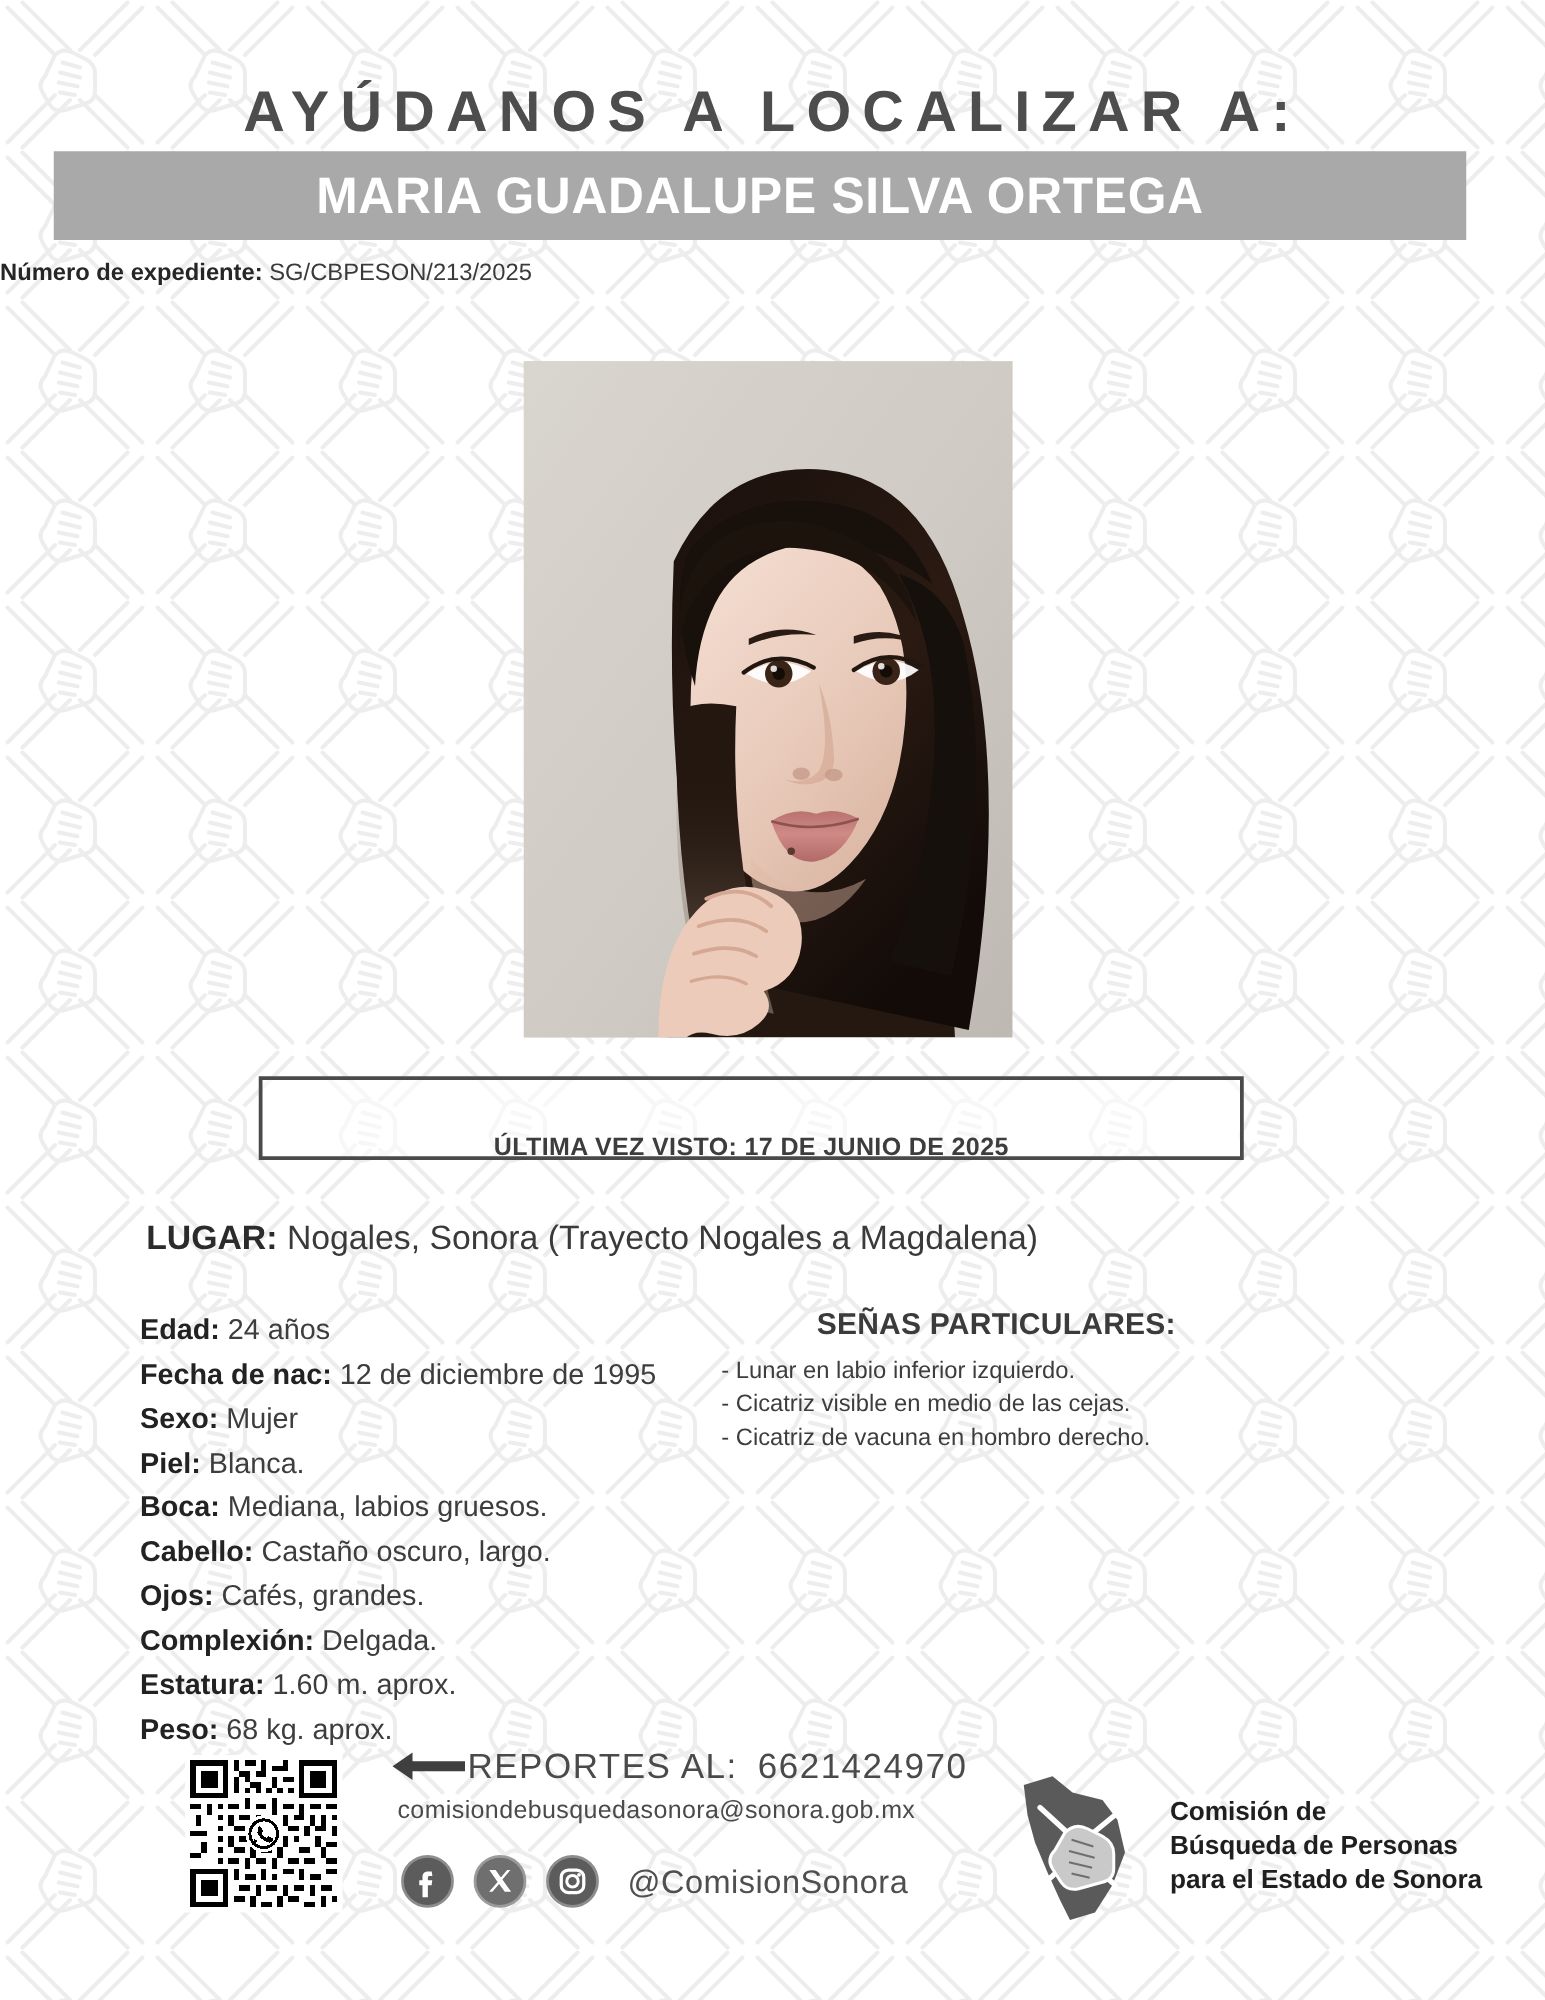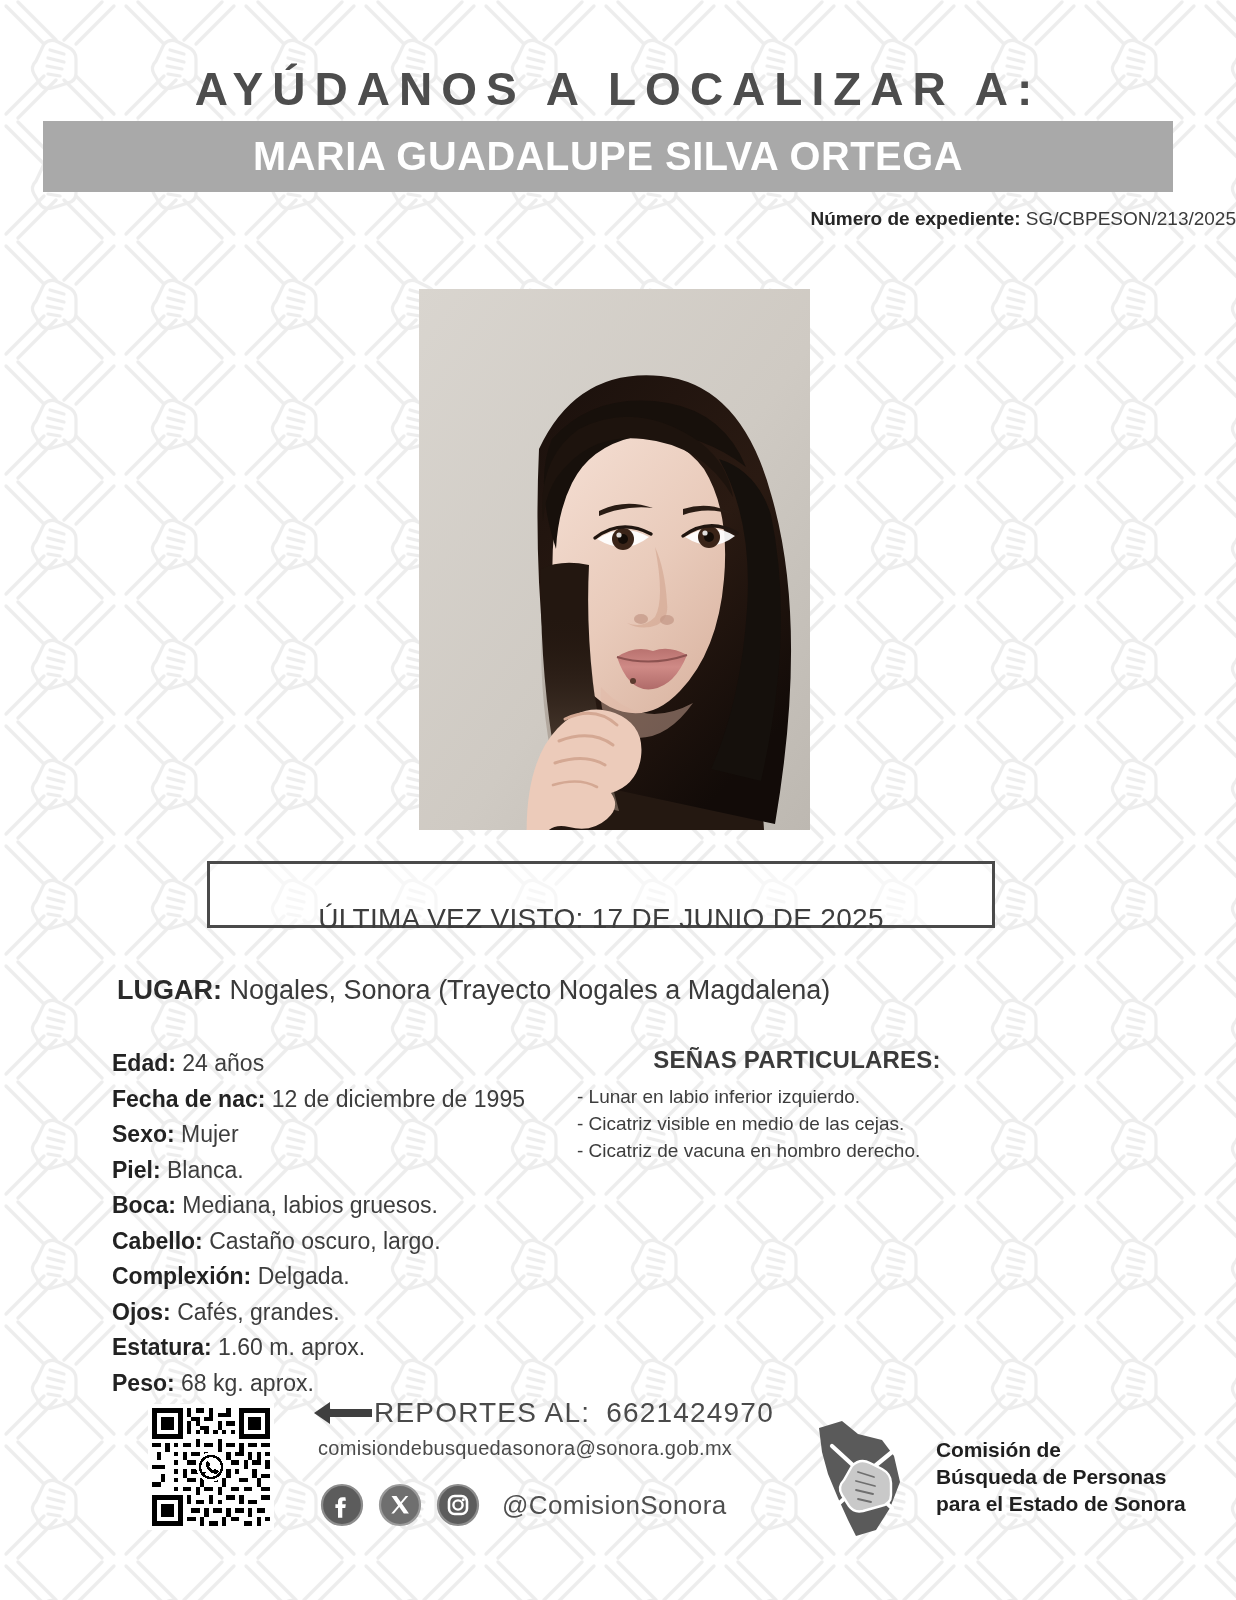--- a/index.html
+++ b/index.html
@@ -67,21 +67,21 @@
     letter-spacing: 0.6px;
     font-stretch: condensed;
     transform: scaleX(0.97);
   }
 
   .file-line {
     position: absolute;
     top: 208px;
     left: 0;
     width: 1236px;
-    text-align: right;
+    text-align: left;
     font-size: 19px;
     color: #262626;
     z-index: 3;
   }
   .file-line b { font-weight: bold; }
   .file-line span { font-weight: normal; color: #3a3a3a; }
 
   
   .photo {
     position: absolute;
@@ -104,22 +104,22 @@
     height: 67px;
     border: 3px solid #4a4a4a;
     box-sizing: border-box;
     display: flex;
     align-items: center;
     justify-content: center;
     z-index: 3;
     background: rgba(255,255,255,0.55);
   }
   .lastseen-text {
-    font-size: 28px;
-    font-weight: normal;
+    font-size: 20px;
+    font-weight: bold;
     color: #3d3d3d;
     letter-spacing: 0.3px;
     margin-top: 48px;
   }
 
   
   .lugar {
     position: absolute;
     left: 117px;
     top: 975px;
@@ -432,26 +432,26 @@
     </div>
     <div class="detail-row">
       <b>Boca:</b>
       <span>Mediana, labios gruesos.</span>
     </div>
     <div class="detail-row">
       <b>Cabello:</b>
       <span>Castaño oscuro, largo.</span>
     </div>
     <div class="detail-row">
+      <b>Ojos:</b>
+      <span>Cafés, grandes.</span>
+    </div>
+    <div class="detail-row">
       <b>Complexión:</b>
       <span>Delgada.</span>
-    </div>
-    <div class="detail-row">
-      <b>Ojos:</b>
-      <span>Cafés, grandes.</span>
     </div>
     <div class="detail-row">
       <b>Estatura:</b>
       <span>1.60 m. aprox.</span>
     </div>
     <div class="detail-row">
       <b>Peso:</b>
       <span>68 kg. aprox.</span>
     </div>
   </div>

